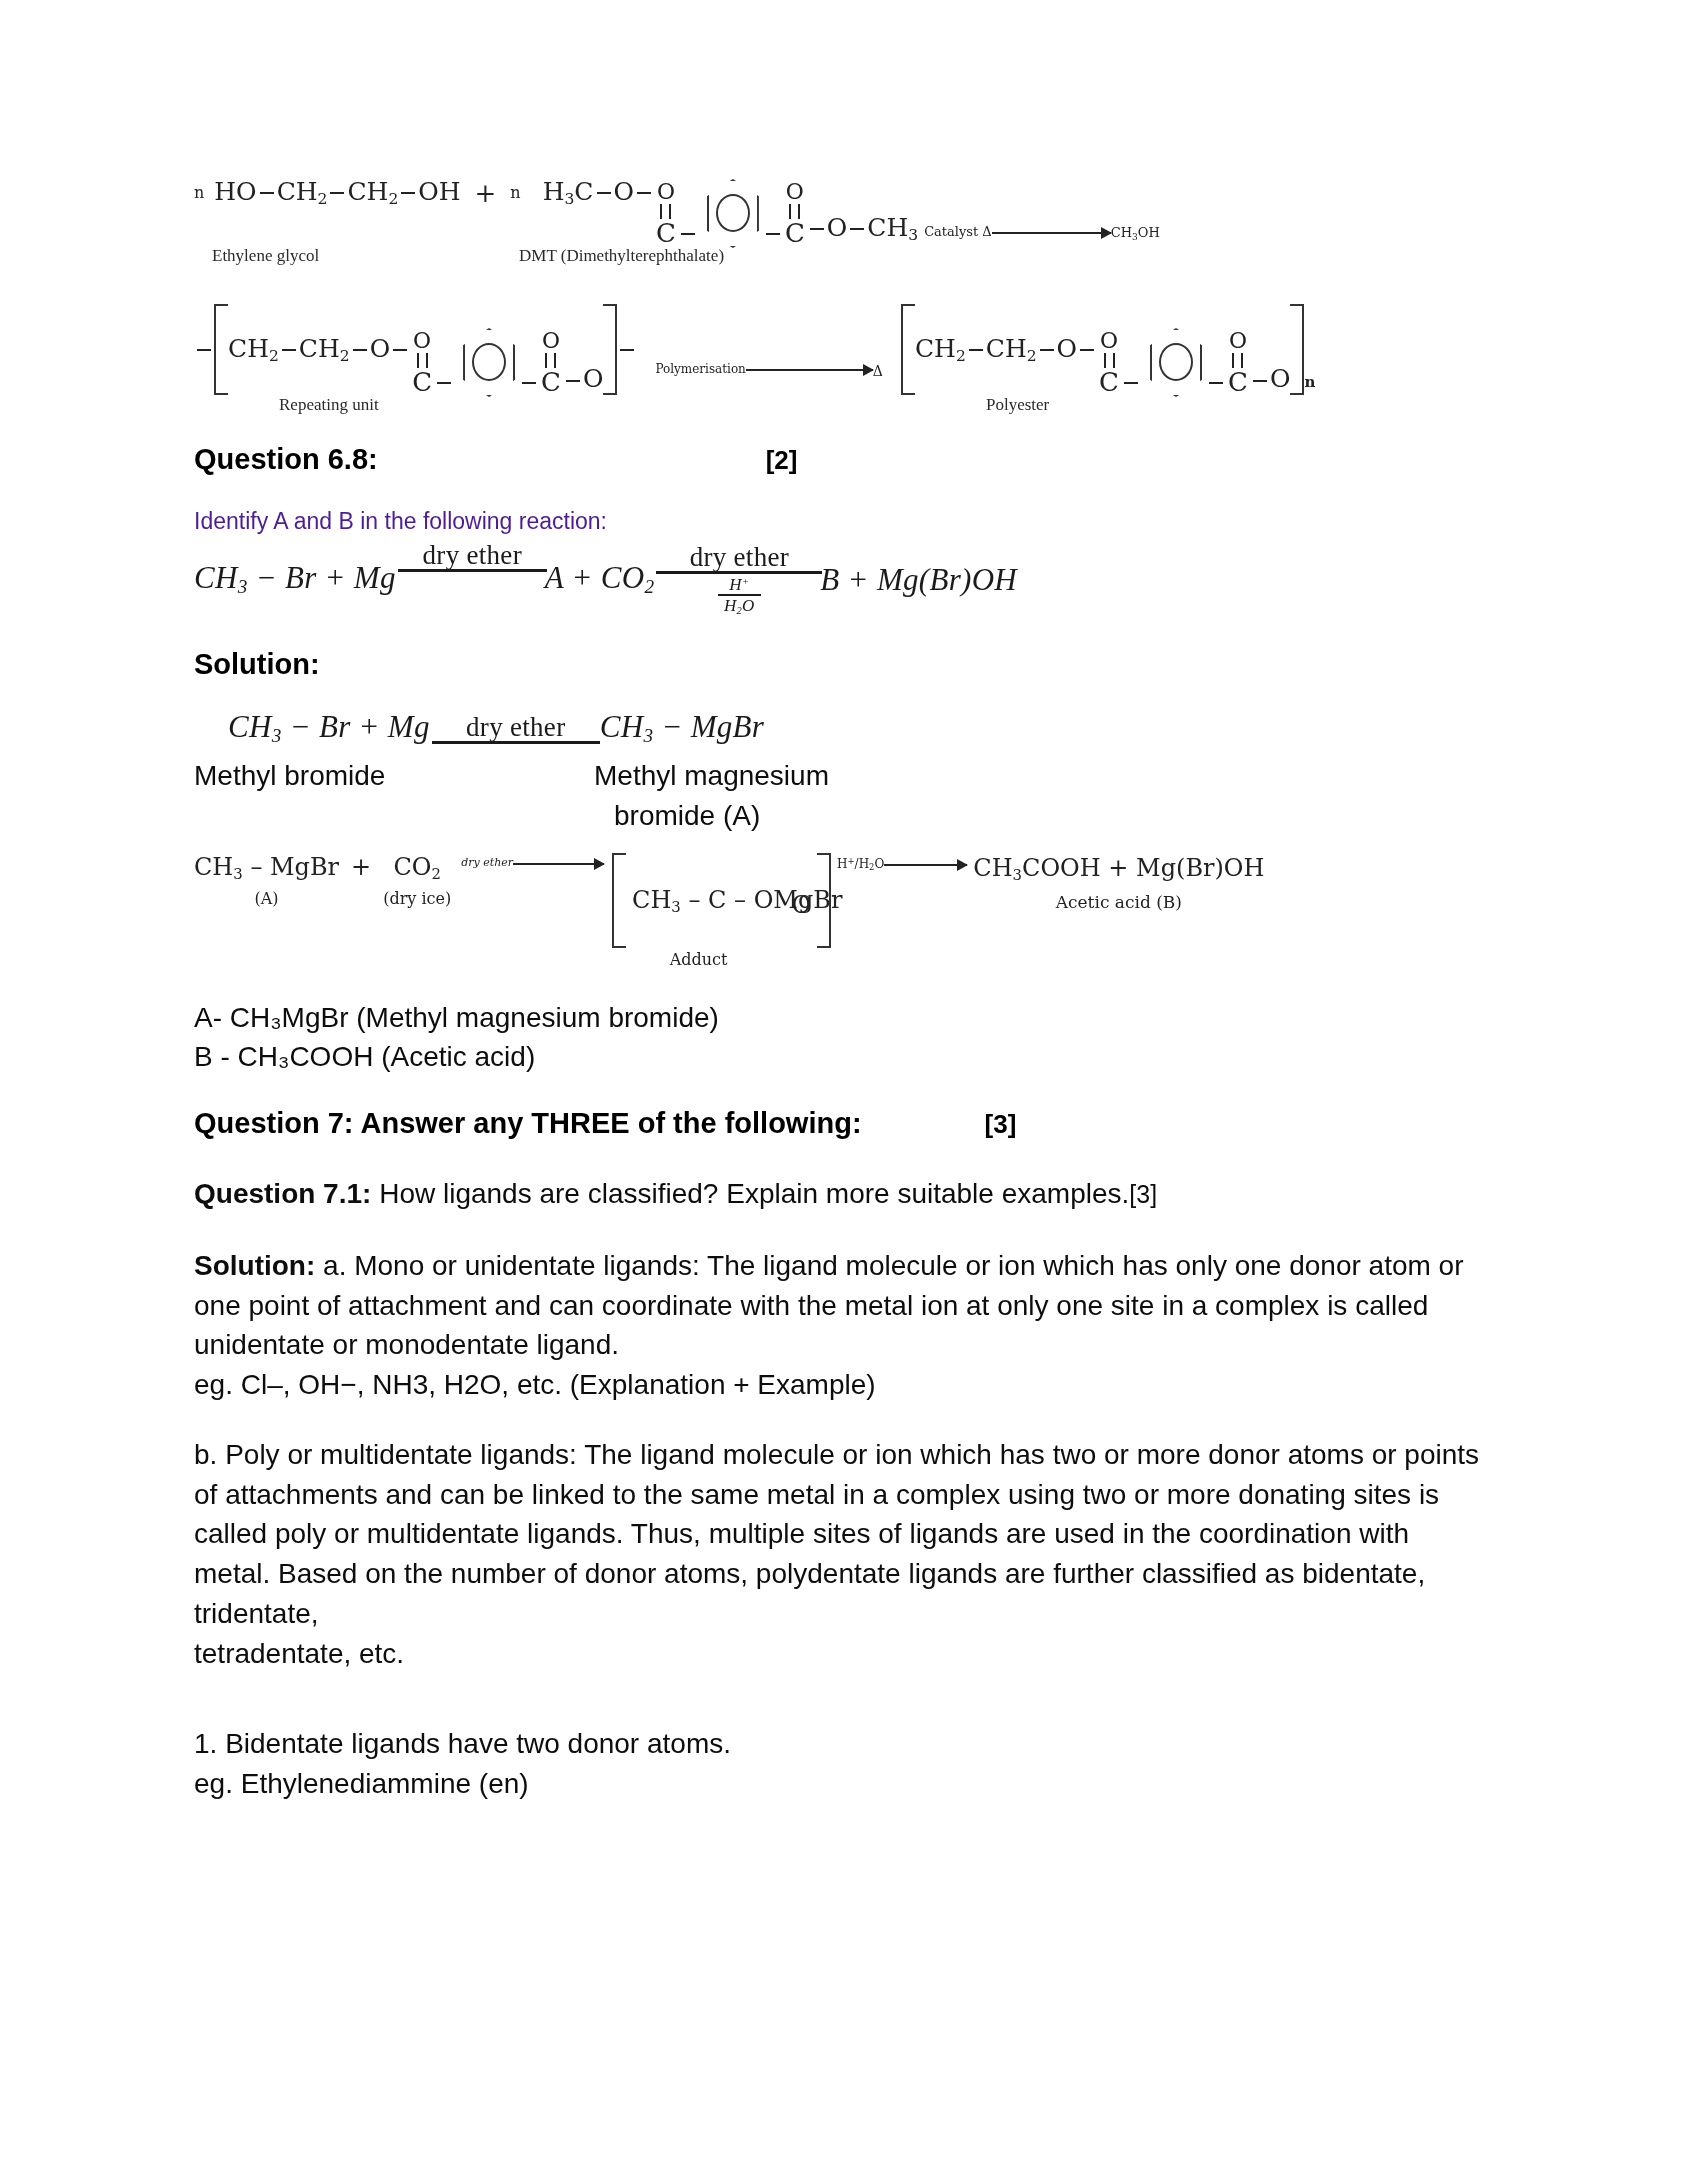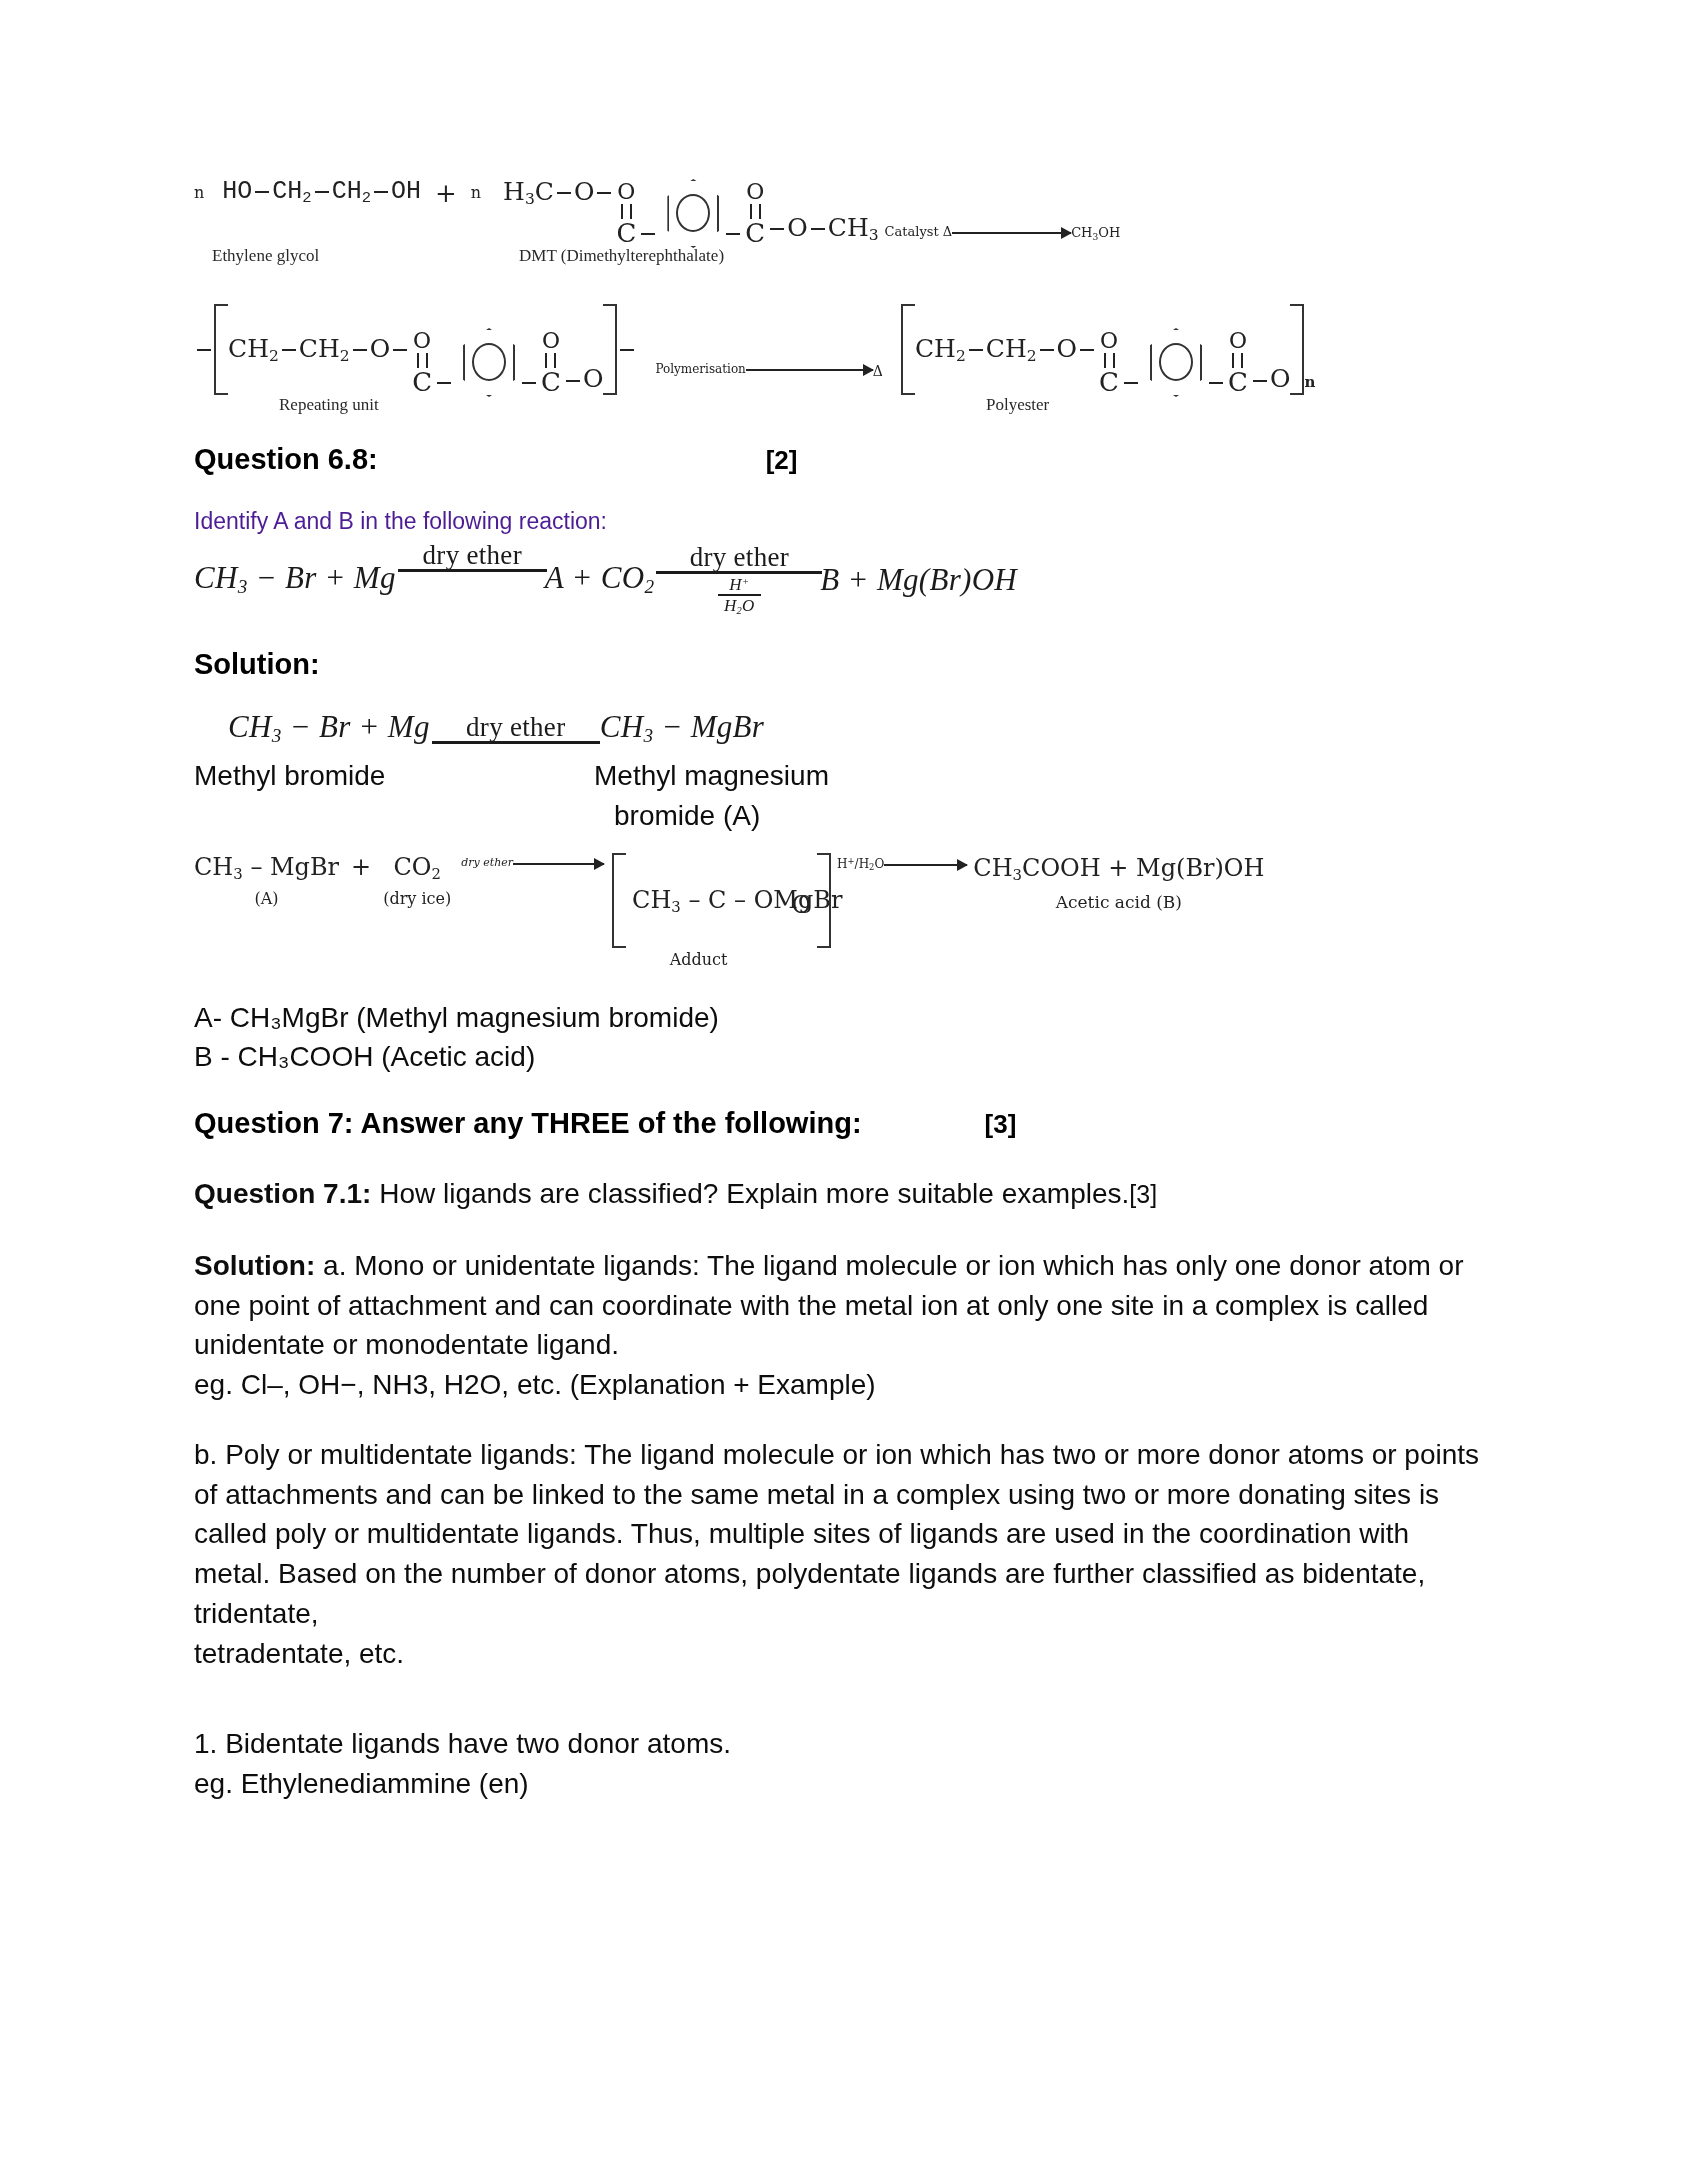--- a/index.html
+++ b/index.html
@@ -200,21 +200,21 @@
 </style>
 </head>
 <body>
 
 <div class="page">
   <div class="content">
 
     <div class="figure" style="margin-top:139px; height:129px;">
       <div class="fig-row chem-img" style="font-size:25px; align-items:flex-end; height:107px;">
         <span style="font-size:16px; align-self:center;">n</span>
-        <span style="align-self:center; margin-left:18px;font-family:Liberation Mono, monospace;">HO<span class="bond"></span>CH<sub>2</sub><span class="bond"></span>CH<sub>2</sub><span class="bond"></span>OH</span>
+        <span style="align-self:center; margin-left:10px;">HO<span class="bond"></span>CH<sub>2</sub><span class="bond"></span>CH<sub>2</sub><span class="bond"></span>OH</span>
         <span class="plus" style="align-self:center;">+</span>
         <span style="font-size:16px; align-self:center;">n</span>
         <span style="align-self:center; margin-left:22px;">H<sub>3</sub>C<span class="bond"></span>O<span class="bond"></span></span>
 
         <span class="carbonyl">
           <span class="ox">O</span>
           <span class="dbl"></span>
           <span class="cc">C</span>
         </span>
         <span class="bond" style="align-self:flex-end; margin-bottom:11px;"></span>

